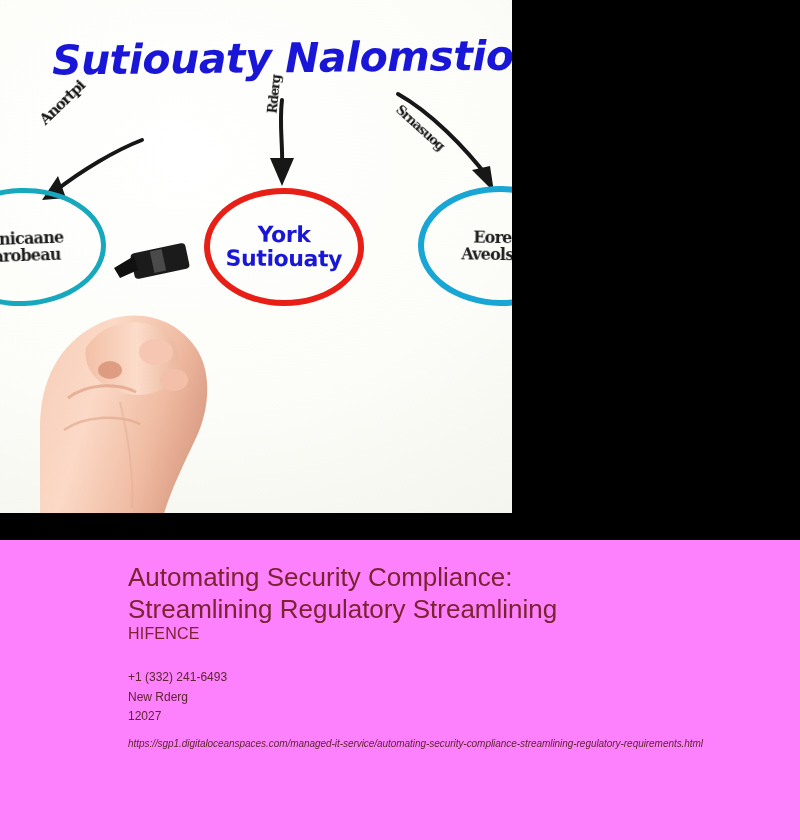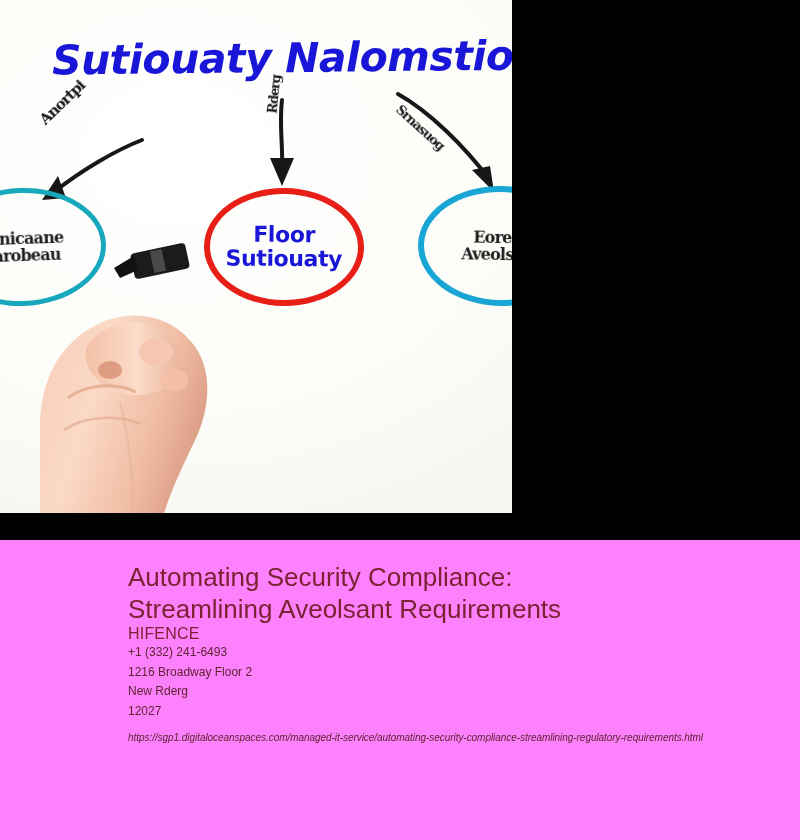--- a/index.html
+++ b/index.html
@@ -181,20 +181,21 @@
     font-weight: normal;
     margin: 0;
     white-space: pre-line;
   }
   #brand {
     font-size: 16px;
     color: #7b2233;
     letter-spacing: 0.2px;
   }
   #contact {
+    margin-top: 25px;
   }
   .contact-line {
     font-size: 12px;
     line-height: 1.62;
     color: #5e2430;
   }
   #source-url {
     margin-top: 11px;
     font-size: 10px;
     color: #5e2430;
@@ -231,21 +232,21 @@
     <div class="arrow-label" id="arrow-label-left">Anortpi</div>
     <div class="arrow-label" id="arrow-label-center">Rderg</div>
     <div class="arrow-label" id="arrow-label-right">Srnasuog</div>
 
     <div class="circ" id="circ-left">
       <div class="circ-label-dark">bynicaane</div>
       <div class="circ-label-dark">aarobeau</div>
     </div>
 
     <div class="circ" id="circ-center">
-      <div class="circ-label-blue">Floor</div>
+      <div class="circ-label-blue">York</div>
       <div class="circ-label-blue">Sutiouaty</div>
     </div>
 
     <div class="circ" id="circ-right">
       <div class="circ-label-dark">Eorecv</div>
       <div class="circ-label-dark">Aveolsant</div>
     </div>
 
     <svg id="hand" viewBox="0 0 215 300">
       <defs>
@@ -280,27 +281,26 @@
     <svg id="marker" viewBox="0 0 86 46">
       <rect x="24" y="8" width="56" height="26" rx="4" fill="#1b1b1b" transform="rotate(-12 52 21)"></rect>
       <rect x="44" y="10" width="12" height="22" fill="#4a4a4a" transform="rotate(-12 50 21)"></rect>
       <path d="M26 16 L6 28 L12 38 L30 30 Z" fill="#111111"></path>
     </svg>
   </div>
 
   <div id="pink-panel">
     <div id="pink-inner">
       <h1 id="article-title">Automating Security Compliance:
-Streamlining Aveolsant Requirements</h1>
+Streamlining Regulatory Streamlining</h1>
 
       <div id="brand">HIFENCE</div>
 
       <div id="contact">
         <div class="contact-line">+1 (332) 241-6493</div>
-        <div class="contact-line">1216 Broadway Floor 2</div>
         <div class="contact-line">New Rderg</div>
         <div class="contact-line">12027</div>
       </div>
 
       <div id="source-url">https://sgp1.digitaloceanspaces.com/managed-it-service/automating-security-compliance-streamlining-regulatory-requirements.html</div>
     </div>
   </div>
 
 </div>
 

